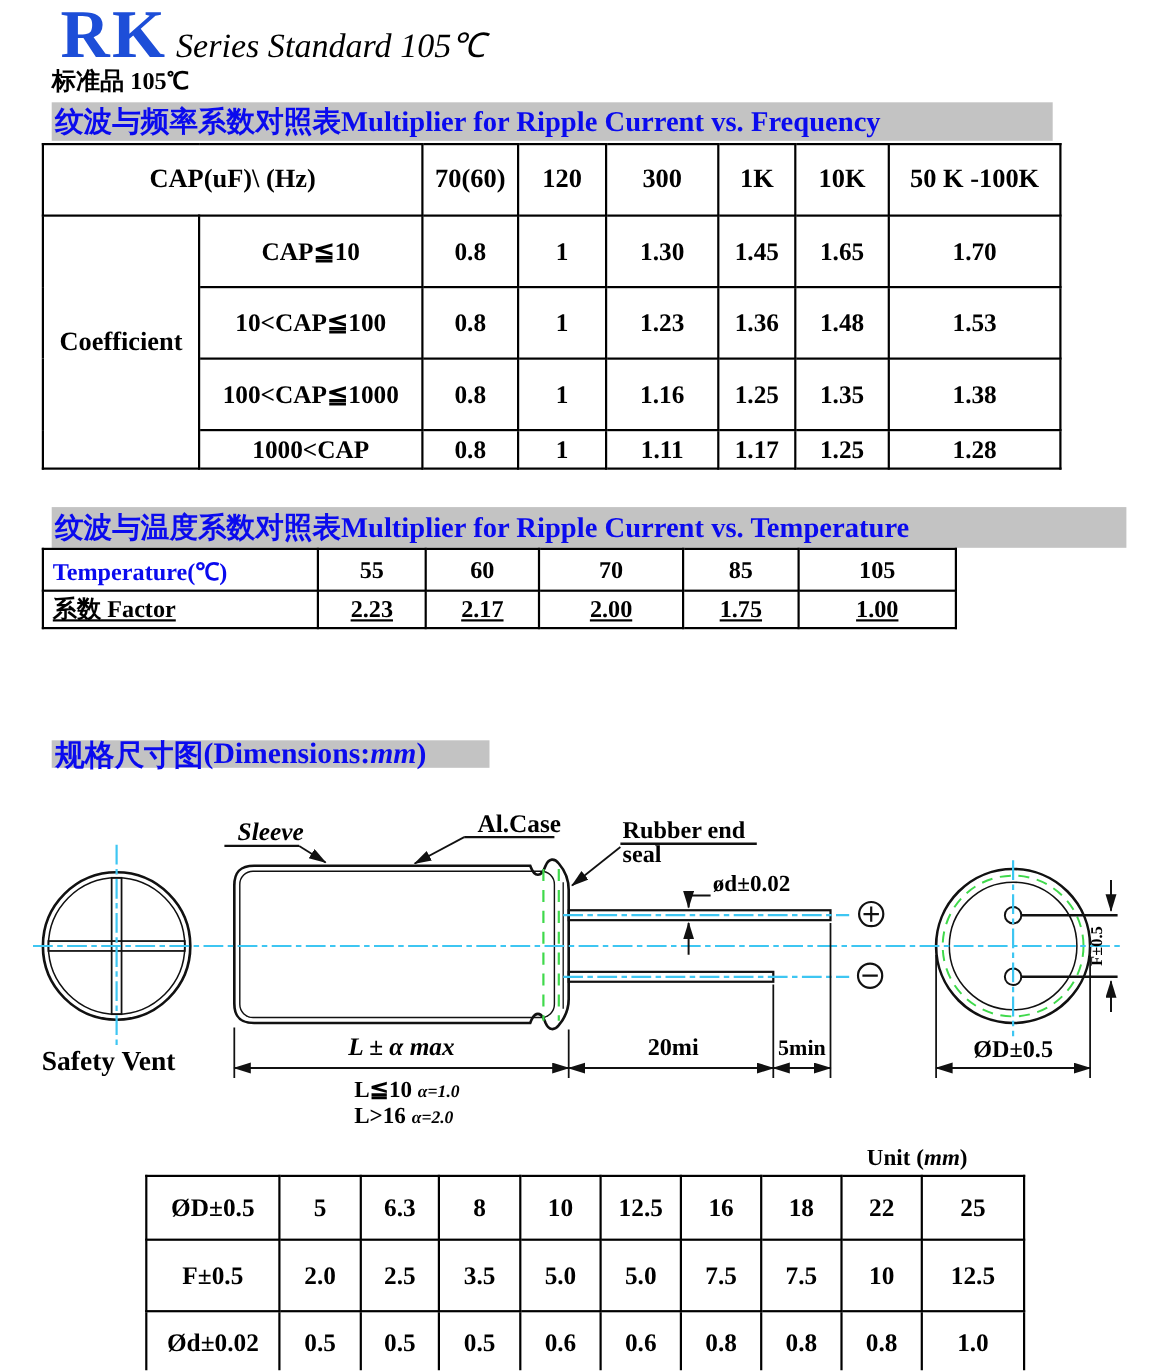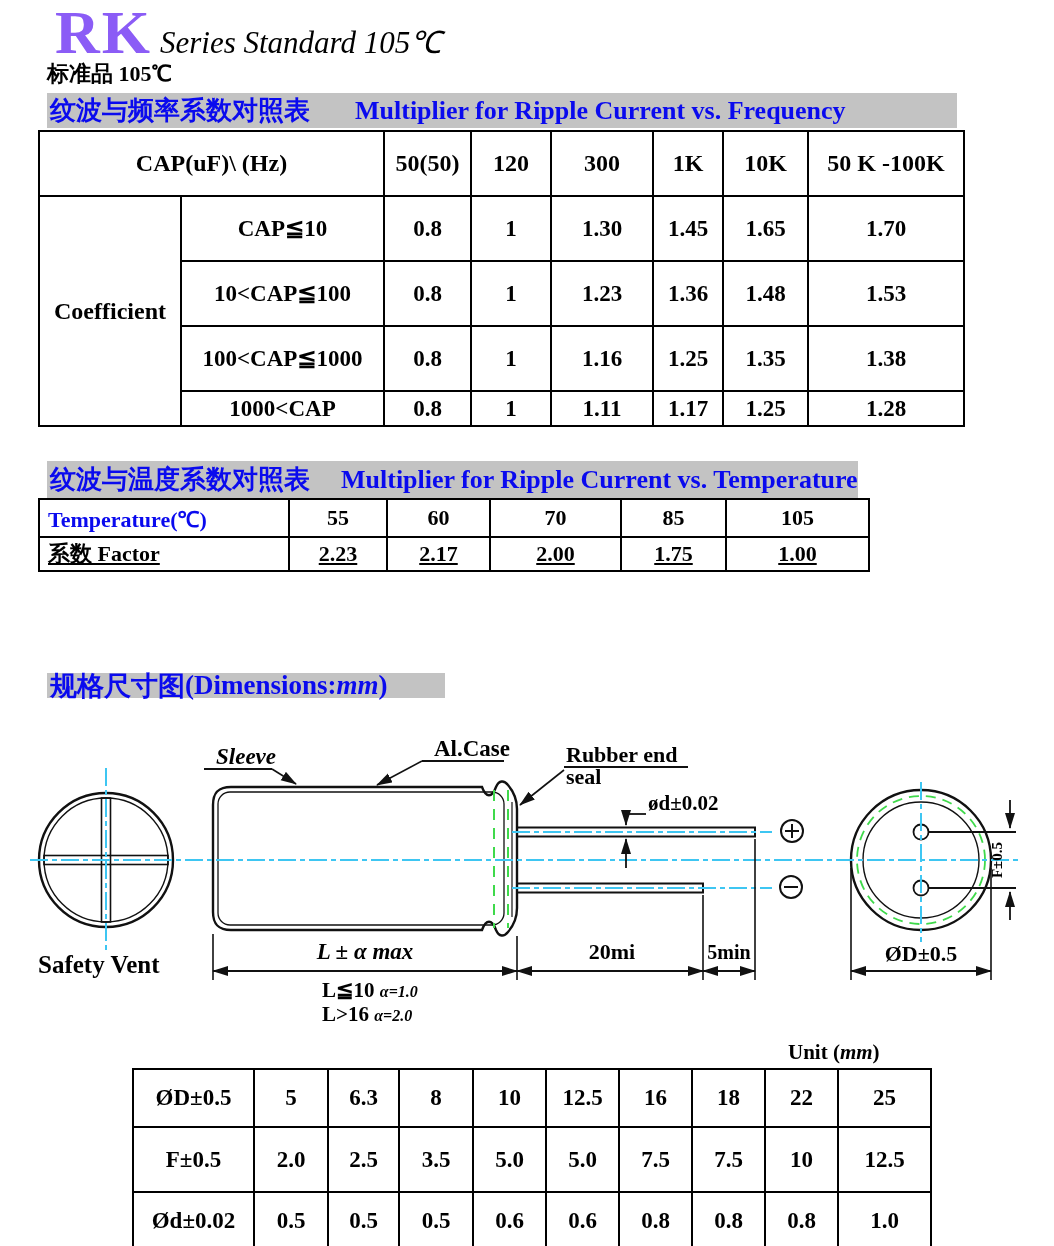--- a/index.html
+++ b/index.html
@@ -1,29 +1,29 @@
 <!DOCTYPE html>
 <html><head>
 <meta charset="utf-8">
 <style>
   html,body{margin:0;padding:0;background:#fff;}
   .page{position:relative;width:1054px;height:1246px;background:#fff;overflow:hidden;
         font-family:"Liberation Serif",serif;color:#000;}
   .page *{box-sizing:border-box;}
 
   .hdr{position:absolute;left:55px;top:0;display:flex;align-items:baseline;}
-  .hdr .rk{color:#8b5cf6;font-size:62px;font-weight:bold;line-height:1.05;letter-spacing:2px;}
+  .hdr .rk{color:#1d4ed8;font-size:62px;font-weight:bold;line-height:1.05;letter-spacing:2px;}
   .hdr .rest{font-size:31px;font-weight:normal;font-style:italic;margin-left:8px;}
 
   .sub{position:absolute;left:47px;top:59px;font-size:22px;font-weight:bold;}
 
   .banner{position:absolute;background:#C3C3C3;color:#0A0AEE;font-weight:bold;
           white-space:nowrap;display:flex;align-items:center;padding-left:3px;}
-  #banner-freq{left:47px;top:93px;width:910px;height:35px;font-size:26px;gap:45px;}
-  #banner-temp{left:47px;top:461px;width:811px;height:37px;font-size:26px;gap:31px;}
+  #banner-freq{left:47px;top:93px;width:910px;height:35px;font-size:26px;}
+  #banner-temp{left:47px;top:461px;width:977px;height:37px;font-size:26px;}
   #banner-dims{left:47px;top:673px;width:398px;height:25px;font-size:27px;}
   .banner .it{font-style:italic;}
 
   table{border-collapse:collapse;table-layout:fixed;position:absolute;
         font-weight:bold;text-align:center;font-family:"Liberation Serif",serif;}
   td{border:2px solid #000;padding:0;overflow:hidden;}
 
   #t-freq{left:38px;top:130px;width:925px;font-size:23px;}
   #t-freq .hrow{height:65px;font-size:24px;}
   #t-freq .r1{height:65px;} #t-freq .r2{height:65px;}
@@ -67,21 +67,21 @@
         <col style="width:87px">
         <col style="width:80px">
       <col style="width:102px">
         <col style="width:70px">
         <col style="width:85px">
         <col style="width:156px">
     </colgroup>
     <tbody>
         <tr class="hrow">
       <td colspan="2">CAP(uF)\ (Hz)</td>
-      <td>50(50)</td>
+      <td>70(60)</td>
       <td>120</td>
       <td>300</td>
       <td>1K</td>
       <td>10K</td>
       <td>50 K -100K</td>
     </tr>
     <tr class="r1">
       <td rowspan="4" style="font-size:24px">Coefficient</td>
       <td>CAP≦10</td>
       <td>0.8</td>

